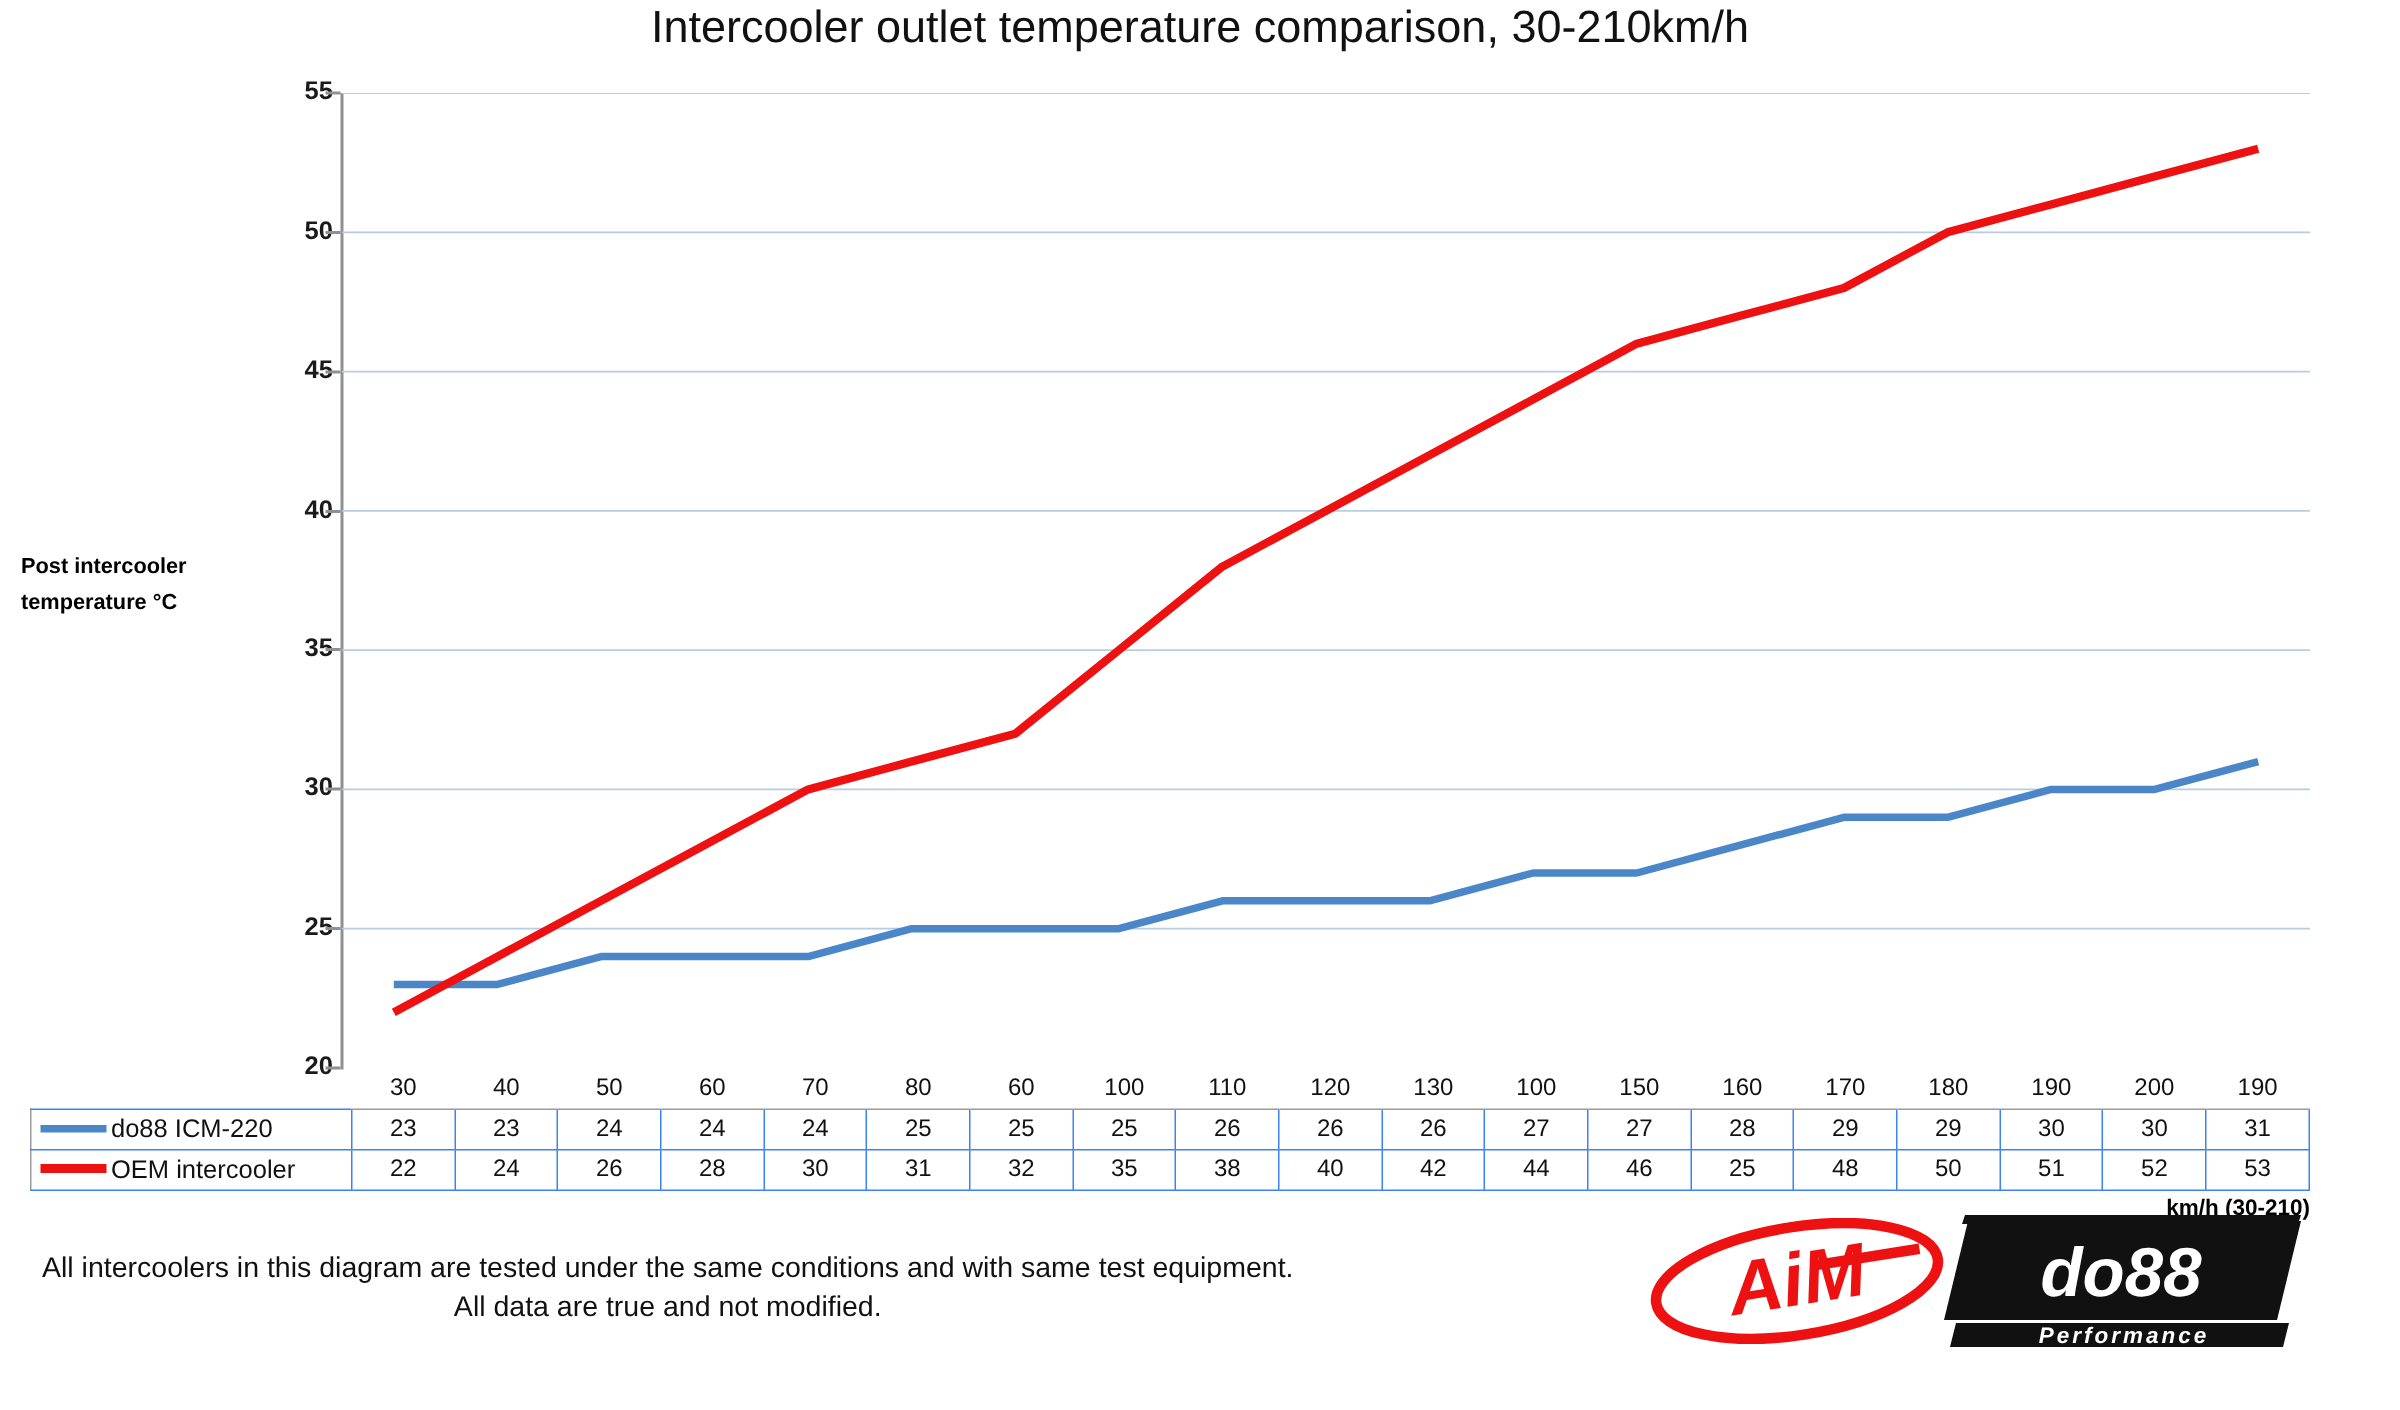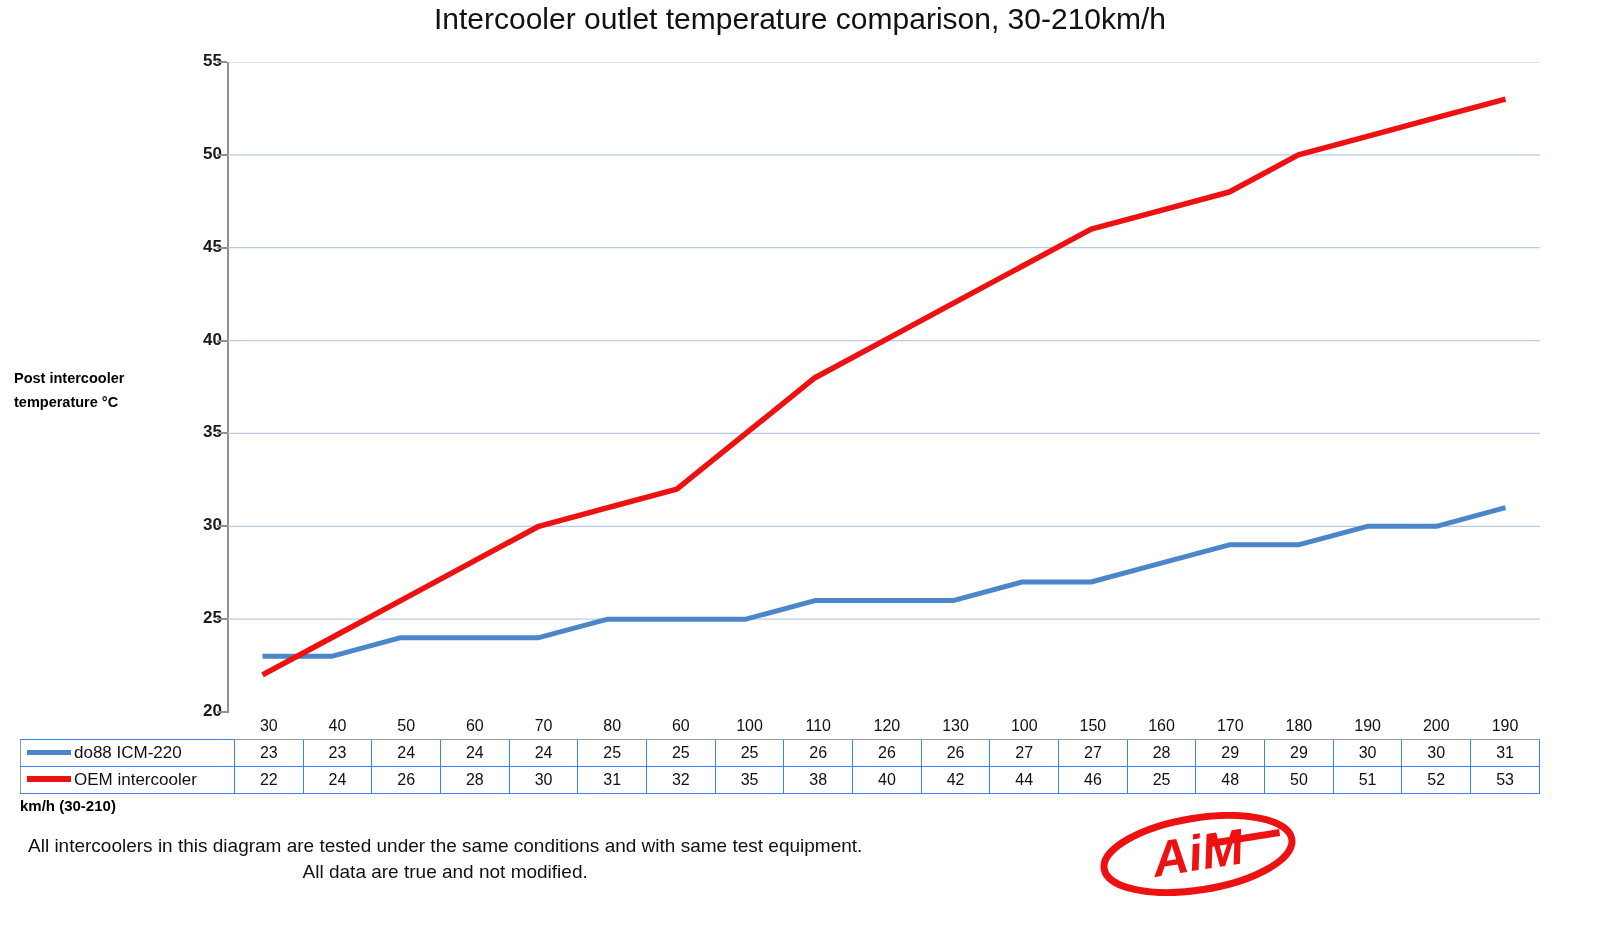--- a/index.html
+++ b/index.html
@@ -109,21 +109,21 @@
     display:inline-block;
     vertical-align:middle;
     font-size:17px;
     color:#111;
   }
 
   
   .x-axis-title{
     position:absolute;
     left:20px;top:797px;width:1520px;
-    text-align:left;
+    text-align:right;
     font-size:15px;
     font-weight:bold;
     color:#000;
   }
 
   
   .footer-note{
     position:absolute;
     left:28px;top:833px;
     font-size:19px;
@@ -270,14 +270,23 @@
 All data are true and not modified.</div>
 
   <div class="logo-aim">
     <svg width="200" height="84" viewBox="0 0 200 84">
       <ellipse cx="100" cy="42" rx="95" ry="36" fill="none" stroke="#ee1111" stroke-width="7" transform="rotate(-9 100 42)"></ellipse>
       <text x="100" y="58" text-anchor="middle" font-family="'Liberation Sans', sans-serif" font-size="50" font-weight="bold" font-style="italic" fill="#ee1111" transform="rotate(-9 100 42)">AiM</text>
       <rect x="112" y="30" width="72" height="7" fill="#ee1111" transform="rotate(-9 100 42)"></rect>
     </svg>
   </div>
 
+  <div class="logo-do88">
+    <svg width="238" height="88" viewBox="0 0 238 88">
+      <polygon points="16,4 238,4 222,70 0,70" fill="#111111"></polygon>
+      <polygon points="14,0 238,0 236,6 12,6" fill="#111111"></polygon>
+      <text x="118" y="54" text-anchor="middle" font-family="'Liberation Sans', sans-serif" font-size="46" font-weight="bold" font-style="italic" fill="#ffffff">do88</text>
+      <polygon points="8,72 230,72 226,88 4,88" fill="#111111"></polygon>
+      <text x="120" y="85" text-anchor="middle" font-family="'Liberation Sans', sans-serif" font-size="15" font-weight="bold" font-style="italic" letter-spacing="2" fill="#ffffff">Performance</text>
+    </svg>
+  </div>
 
 </div>
 
 </body></html>

